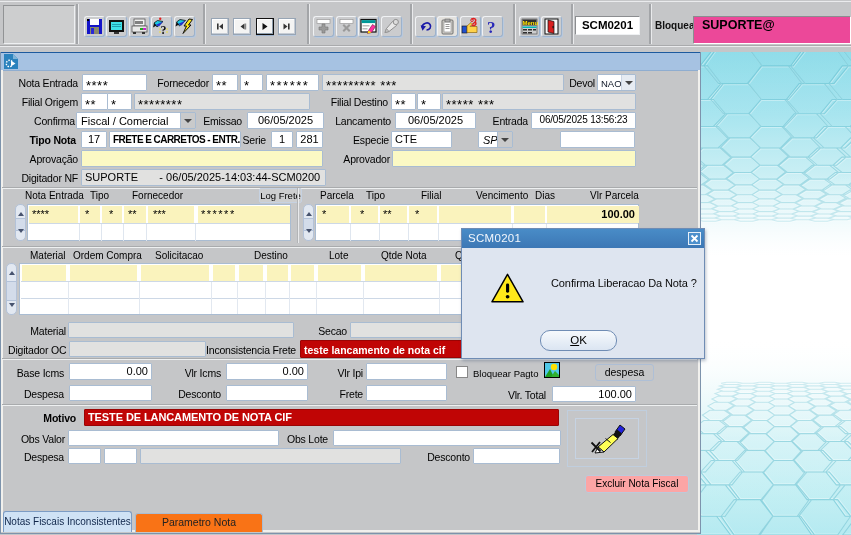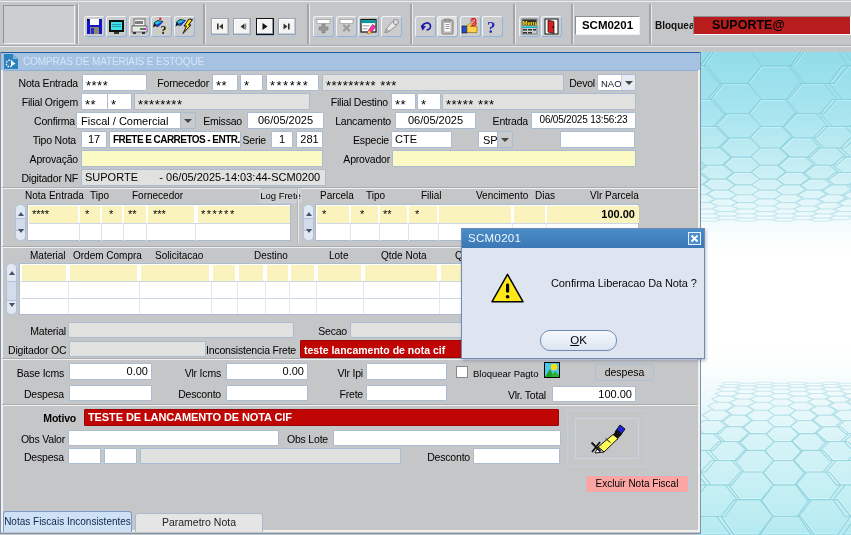--- a/index.html
+++ b/index.html
@@ -255,39 +255,38 @@
       <rect x="10.5" y="9" width="1.2" height="2.2" fill="#111"></rect>
     </svg>
   </div>
   <div class="tsep" style="left:571px;top:4px;height:40px;"></div>
 
   <div class="abs" style="left:575px;top:16px;width:65px;height:19px;background:#fff;
       border:1px solid;border-color:#8b8d90 #eef0f2 #eef0f2 #8b8d90;box-sizing:border-box;
       text-align:center;font-weight:bold;font-size:11.5px;line-height:17px;">SCM0201</div>
   <div class="tsep" style="left:649px;top:4px;height:40px;"></div>
   <div class="abs" style="left:655px;top:20px;width:40px;font-size:10px;font-weight:bold;color:#111;">Bloquear</div>
-  <div class="abs" style="left:693px;top:16px;width:158px;height:19px;background:#b91c1c;
+  <div class="abs" style="left:693px;top:16px;width:158px;height:28px;background:#ec4899;
       border:1px solid;border-color:#8b8d90 #fff #fff #8b8d90;box-sizing:border-box;
-      font-weight:bold;font-size:12.5px;line-height:17px;padding-left:18px;">SUPORTE@</div>
+      font-weight:bold;font-size:12.5px;line-height:17px;padding-left:8px;">SUPORTE@</div>
 </div>
 
 <div class="abs" id="mainwin" style="left:0;top:52px;width:701px;height:482px;background:#c5c6c8;
    border:1px solid #7d93ac;border-top:none;box-sizing:border-box;">
 
   <div class="abs" style="left:0;top:0;width:699px;height:1px;background:#1d5a9e;"></div>
   <div class="abs" style="left:0;top:1px;width:699px;height:17px;background:#a6c2e2;border-bottom:1px solid #8fadd0;"></div>
   <div class="abs" style="left:3px;top:2px;width:14px;height:15px;">
     <svg width="14" height="15" viewBox="0 0 14 15">
       <path d="M0 0 L9 0 L14 5 L14 15 L0 15 Z" fill="#2b82bd"></path>
       <path d="M9 0 L9 5 L14 5 Z" fill="#7fb4d8"></path>
       <circle cx="5.5" cy="9.5" r="3.2" fill="none" stroke="#fff" stroke-width="1.4" stroke-dasharray="1.5 1.2"></circle>
       <polygon points="7,6.8 11.5,9.5 7,12.2" fill="#fff"></polygon>
     </svg>
   </div>
-  <div class="abs" style="left:22px;top:3.5px;font-size:10px;letter-spacing:-0.1px;color:#d5e5f7;">COMPRAS DE MATERIAIS E ESTOQUE</div>
 
   <div class="abs" style="left:0;top:18px;width:699px;height:462px;box-sizing:border-box;
      border-left:2px solid #f1f0ed;border-right:2px solid #f1f0ed;border-bottom:2px solid #f1f0ed;"></div>
 </div>
 
 <div id="formrows">
 
   <div class="lbl" style="left:8px;top:77px;width:70px;">Nota Entrada</div>
   <div class="fld" style="left:82px;top:74px;width:65px;height:17px;"><span class="ast">****</span></div>
   <div class="lbl" style="left:150px;top:77px;width:59px;">Fornecedor</div>
@@ -315,30 +314,30 @@
      <span style="position:absolute;left:4px;top:2px;">Fiscal / Comercial</span>
      <span class="cbobtn"></span>
       </div>
   <div class="lbl" style="left:192px;top:115px;width:50px;">Emissao</div>
   <div class="fld" style="left:247px;top:112px;width:77px;height:17px;text-align:center;">06/05/2025</div>
   <div class="lbl" style="left:326px;top:115px;width:65px;">Lancamento</div>
   <div class="fld" style="left:395px;top:112px;width:81px;height:17px;text-align:center;">06/05/2025</div>
   <div class="lbl" style="left:482px;top:115px;width:46px;">Entrada</div>
   <div class="fld" style="left:531px;top:112px;width:105px;height:17px;text-align:center;font-size:10px;letter-spacing:-0.2px;">06/05/2025 13:56:23</div>
 
-  <div class="lbl" style="left:8px;top:134px;width:68px;">Tipo Nota</div>
+  <div class="lbl" style="left:8px;top:134px;width:68px;font-weight:bold;">Tipo Nota</div>
   <div class="fld" style="left:81px;top:131px;width:26px;height:17px;text-align:center;">17</div>
   <div class="fld" style="left:109px;top:131px;width:132px;height:17px;font-weight:bold;font-size:10px;letter-spacing:-0.55px;padding-top:2px;">FRETE E CARRETOS - ENTR.</div>
   <div class="lbl" style="left:229px;top:134px;width:37px;">Serie</div>
   <div class="fld" style="left:271px;top:131px;width:22px;height:17px;text-align:center;padding:1px 0 0 0;">1</div>
   <div class="fld" style="left:296px;top:131px;width:27px;height:17px;text-align:center;padding:1px 0 0 0;">281</div>
   <div class="lbl" style="left:340px;top:134px;width:49px;">Especie</div>
   <div class="fld" style="left:391px;top:131px;width:61px;height:17px;">CTE</div>
   <div class="fld" style="left:478px;top:131px;width:35px;height:17px;padding:0;">
-     <span style="position:absolute;left:4px;top:2px;">SP</span>
+     <span style="position:absolute;left:4px;top:2px;font-style:italic;">SP</span>
      <span class="cbobtn"></span>
       </div>
   <div class="fld" style="left:560px;top:131px;width:75px;height:17px;"></div>
 
   <div class="lbl" style="left:8px;top:153px;width:70px;">Aprovação</div>
   <div class="fld yel" style="left:81px;top:150px;width:242px;height:17px;"></div>
   <div class="lbl" style="left:330px;top:153px;width:60px;">Aprovador</div>
   <div class="fld yel" style="left:392px;top:150px;width:244px;height:17px;"></div>
 
   <div class="lbl" style="left:8px;top:172px;width:70px;">Digitador NF</div>
@@ -509,21 +508,21 @@
       <path d="M1.5 21.5 L10.5 30.5 M10 21 L2 31" stroke="#111" stroke-width="1.8"></path>
     </svg>
   </div>
   <div class="btn3" style="left:569px;top:475px;width:104px;height:18px;line-height:16px;background:#fca5a5;border-color:#bccadb;font-size:10px;">Excluir Nota Fiscal</div>
 </div>
 
 <div id="tabs">
   <div class="abs" style="left:3px;top:511px;width:129px;height:21px;background:#cfe2f5;
      border:1px solid #7c9cc4;border-bottom:none;border-radius:3px 3px 0 0;box-sizing:border-box;
      text-align:center;font-size:10px;color:#10264a;line-height:19px;">Notas Fiscais Inconsistentes</div>
-  <div class="abs" style="left:135px;top:513px;width:128px;height:19px;background:#e5e5e5;
+  <div class="abs" style="left:135px;top:513px;width:128px;height:19px;background:#f97316;
      border:1px solid #a9bcd2;border-bottom:none;border-radius:3px 3px 0 0;box-sizing:border-box;
      text-align:center;font-size:10.5px;color:#222;line-height:17px;">Parametro Nota</div>
 </div>
 
 <div class="abs" id="dialog" style="left:461px;top:228px;width:244px;height:131px;
    background:#dee5f0;border:1px solid #6f8cb4;box-sizing:border-box;box-shadow:1px 2px 3px rgba(60,80,110,0.35);">
   <div class="abs" style="left:0;top:0;width:242px;height:19px;background:linear-gradient(#498cc7,#3c77b5);"></div>
   <div class="abs" style="left:6px;top:3px;font-size:11.5px;color:#f2f7fd;letter-spacing:0.3px;">SCM0201</div>
   <div class="abs" style="left:226px;top:3px;width:13px;height:13px;background:#4d90cc;border:1px solid #e8f0f8;box-sizing:border-box;">
     <svg width="11" height="11" viewBox="0 0 11 11">

